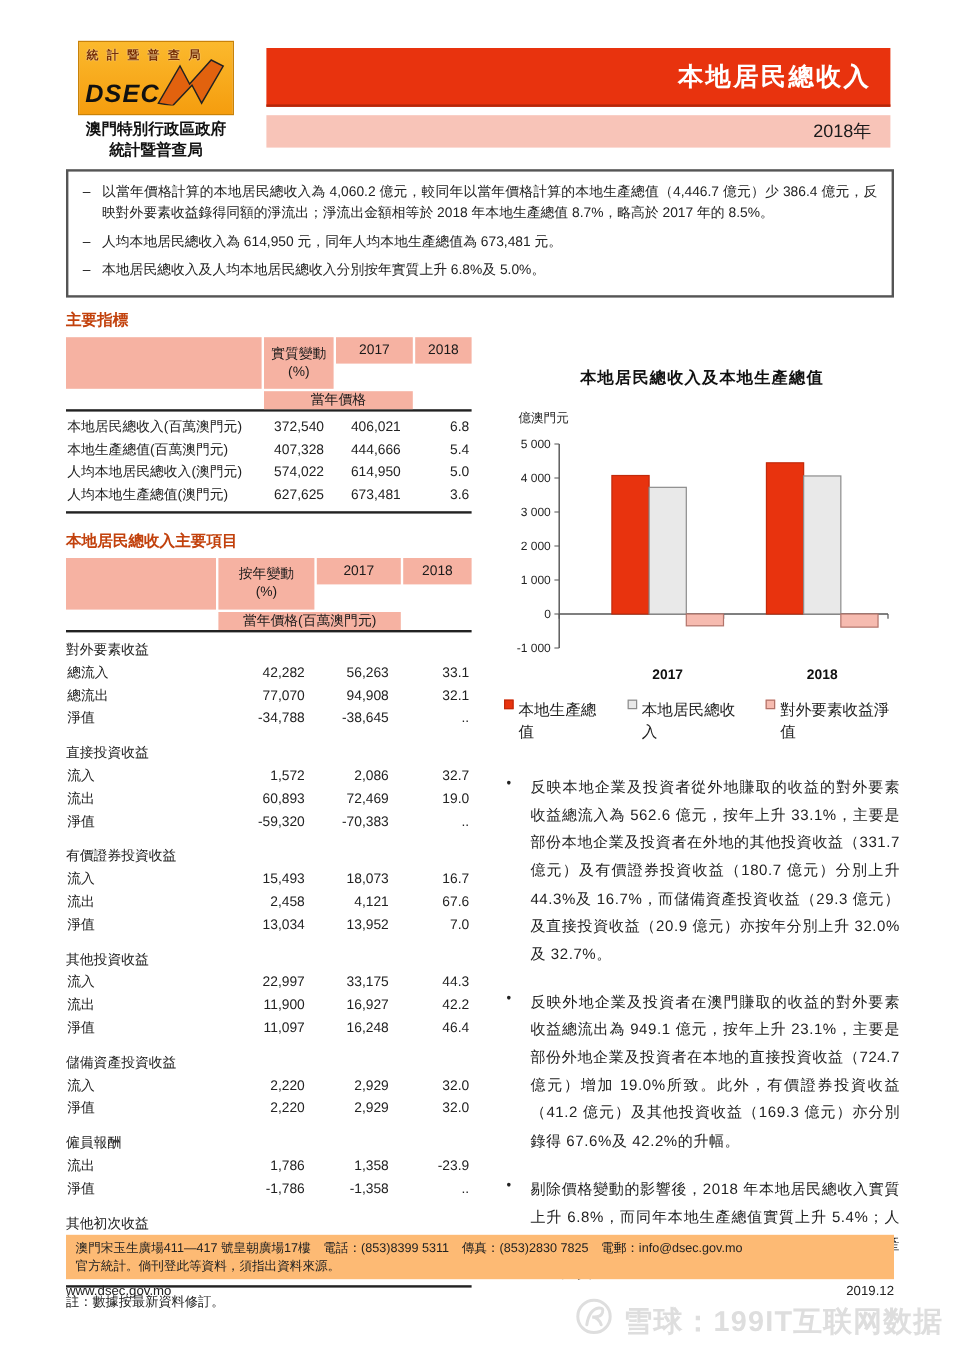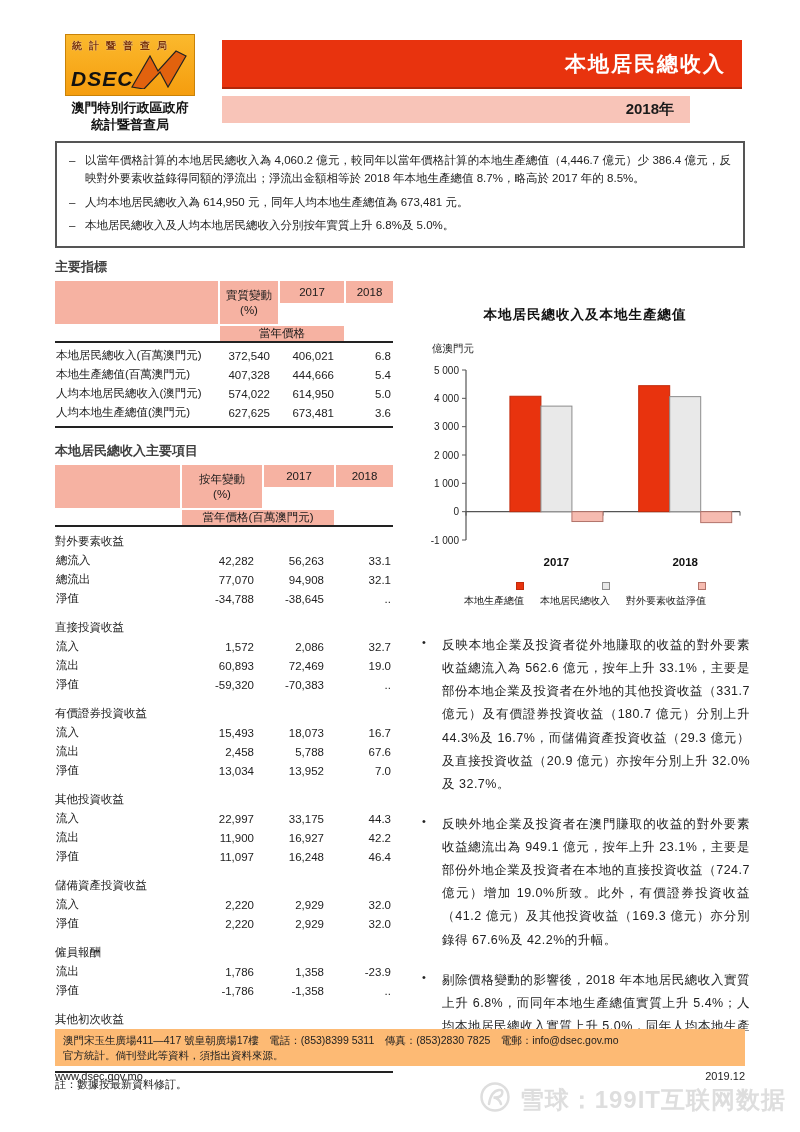--- a/index.html
+++ b/index.html
@@ -31,38 +31,38 @@
   .logo-gov { text-align:center; font-size:13px; font-weight:bold; color:#111; line-height:1.3; margin-top:4px; }
 
   .banner-red {
     position:absolute; left:222px; top:40px; width:520px; height:49px;
     background:#e8330e; border-bottom:2px solid #b3270a;
     color:#fff; font-size:21px; font-weight:bold;
     display:flex; align-items:center; justify-content:flex-end; padding-right:16px;
     letter-spacing:2px;
   }
   .banner-year {
-    position:absolute; left:222px; top:96px; width:468px; height:27px;
+    position:absolute; left:222px; top:96px; width:520px; height:27px;
     background:#f8c4b8;
-    color:#1a1a1a; font-size:15px; font-weight:bold;
+    color:#1a1a1a; font-size:15px; font-weight:normal;
     display:flex; align-items:center; justify-content:flex-end; padding-right:16px;
   }
 
   
   .summary-box {
     position:absolute; left:55px; top:141px; width:690px; min-height:90px;
     border:2px solid #555; background:#fff; padding:8px 12px 6px 10px;
   }
   .summary-box .bullet-item { display:flex; margin-bottom:5px; }
   .summary-box .marker { width:18px; flex:none; font-size:11.5px; line-height:1.6; padding-left:2px; }
   .summary-box .btext { font-size:11.5px; line-height:1.6; text-align:justify; }
 
   
   .left-col { position:absolute; left:55px; top:258px; width:338px; }
-  .tbl-title { font-size:13px; font-weight:bold; margin-bottom:5px; color:#404040; }
+  .tbl-title { font-size:13px; font-weight:bold; margin-bottom:5px; color:#c2410c; }
 
   .t-head { display:grid; gap:2px; background:#fff; }
   .t1 .t-head { grid-template-columns:163px 58px 64px 1fr; grid-template-rows:22px 19px; }
   .t2 .t-head { grid-template-columns:125px 80px 70px 1fr; grid-template-rows:22px 19px; }
   .hc { background:#f6b2a2; font-size:11.5px; display:flex; align-items:center; justify-content:center; color:#1a1a1a; }
   .hc.blank { grid-row:1/3; }
   .hc.chg { grid-row:1/3; flex-direction:column; line-height:1.25; }
   .hc.price { grid-column:2/4; }
 
   .t-bodywrap { border-top:2.5px solid #222; border-bottom:2px solid #222; padding:3px 0 4px 0; }
@@ -74,21 +74,21 @@
   .t-row .chg { text-align:right; padding-right:2px; white-space:nowrap; }
   .sec-title { height:20px; display:flex; align-items:center; font-size:11.5px; margin-top:9px; }
   .sec-first { margin-top:1px; }
   .tbl-note { font-size:11px; margin-top:4px; }
 
   
   .right-col { position:absolute; left:420px; top:258px; width:330px; }
   .chart-title { text-align:center; font-size:13.5px; font-weight:bold; letter-spacing:1px; color:#111;margin-top:48px; }
   .chart-unit { font-size:10.5px; margin:18px 0 2px 12px; color:#222; }
   .legend { display:flex; justify-content:center; gap:16px; margin-top:2px; }
-  .legend-item { display:flex; align-items:flex-end; gap:4px; font-size:10px;flex-direction:column; }
+  .legend-item { display:flex; align-items:flex-start; gap:4px; font-size:13px; }
   .swatch { width:8px; height:8px; flex:none; }
 
   .analysis { margin-top:26px; }
   .analysis .bullet-item { display:flex; margin-bottom:17px; }
   .analysis .marker { width:22px; flex:none; font-size:11px; padding-top:2px; padding-left:2px; }
   .analysis .btext { font-size:12.5px; line-height:1.85; text-align:justify; letter-spacing:0.5px; }
 
   
   .footer-bar {
     position:absolute; left:55px; top:1029px; width:690px; height:37px;
@@ -236,21 +236,21 @@
         <div class="sec-title">有價證券投資收益</div>
         <div class="t-row">
           <span class="lab">流入</span>
           <span class="num">15,493</span>
           <span class="num">18,073</span>
           <span class="chg">16.7</span>
         </div>
         <div class="t-row">
           <span class="lab">流出</span>
           <span class="num">2,458</span>
-          <span class="num">5,788</span>
+          <span class="num">4,121</span>
           <span class="chg">67.6</span>
         </div>
         <div class="t-row">
           <span class="lab">淨值</span>
           <span class="num">13,034</span>
           <span class="num">13,952</span>
           <span class="chg">7.0</span>
         </div>
         <div class="sec-title">其他投資收益</div>
         <div class="t-row">

